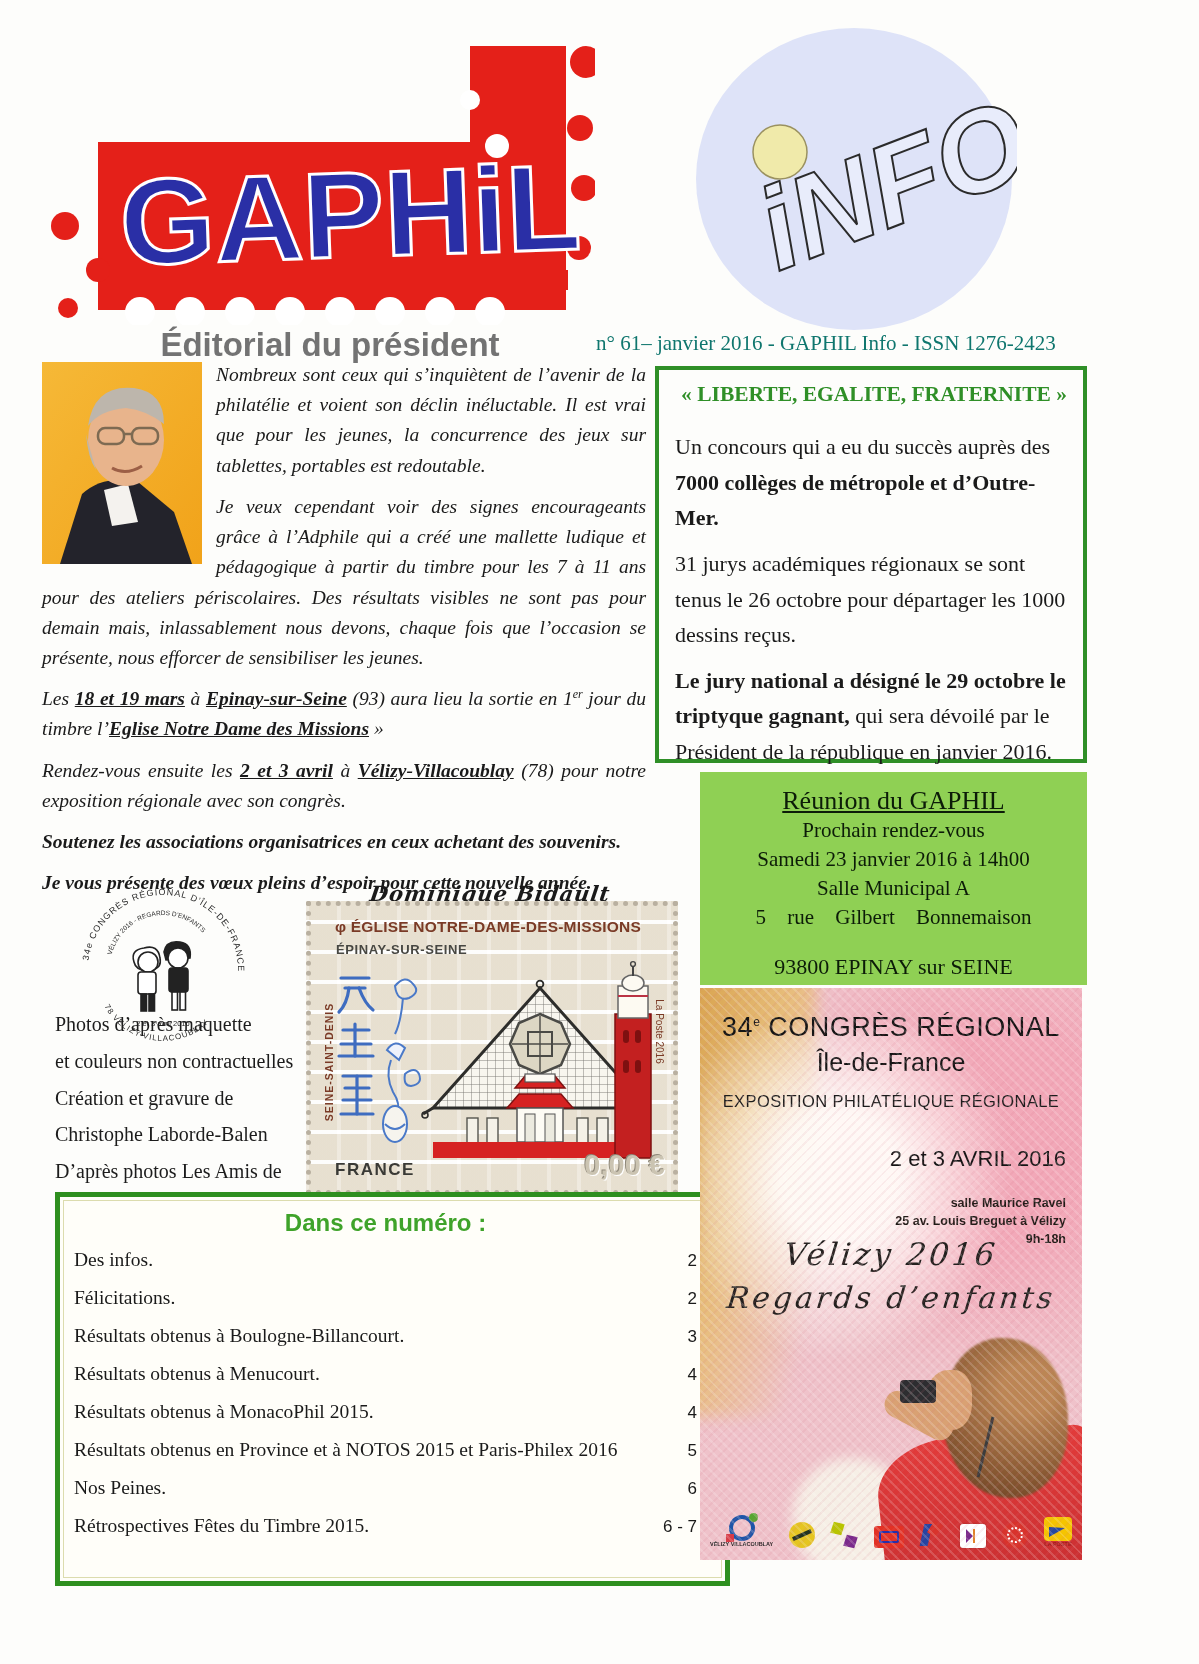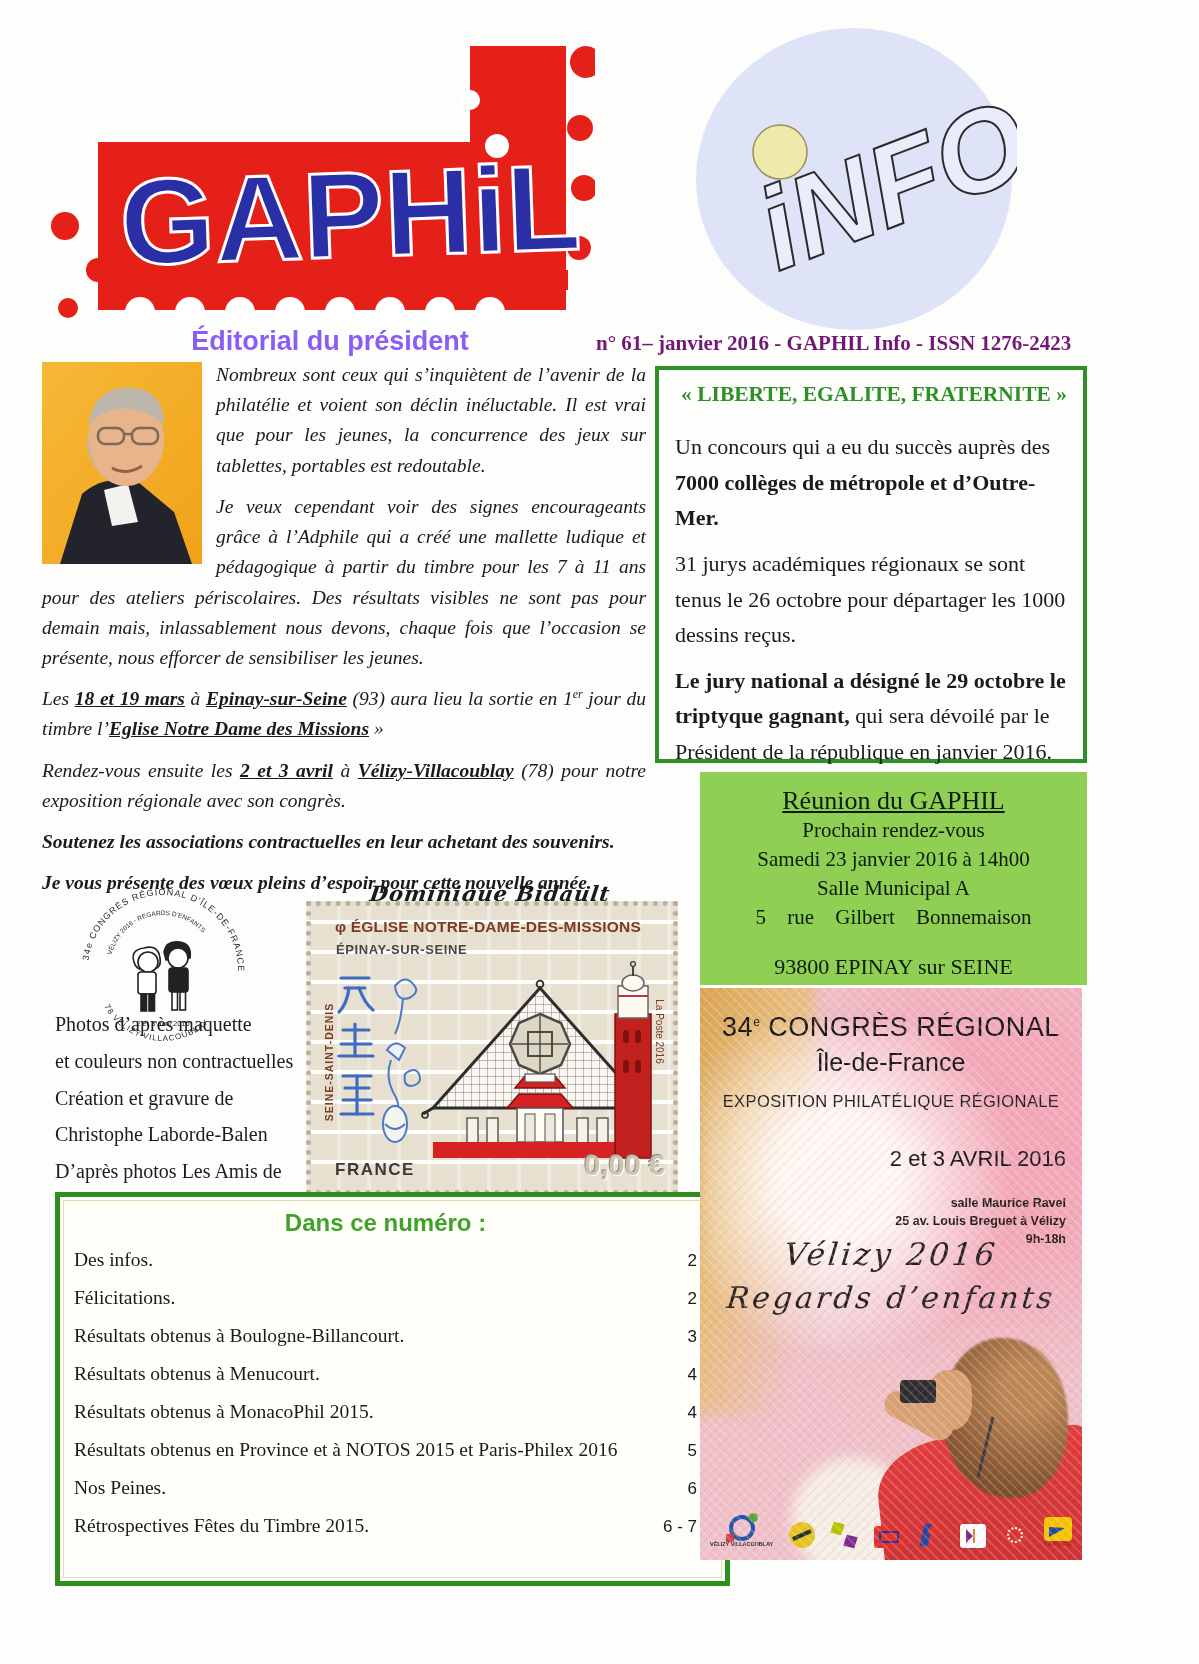--- a/index.html
+++ b/index.html
@@ -6,22 +6,22 @@
   #page{position:relative;width:1199px;height:1664px;background:#fdfdfb;overflow:hidden;
         font-family:"Liberation Serif", serif;color:#1a1a1a;}
   .abs{position:absolute;}
 
   
   #gaphil-logo{left:50px;top:20px;width:545px;height:305px;}
   #info-badge{left:692px;top:26px;width:325px;height:308px;}
 
   
   #editorial-title{left:130px;top:326px;width:400px;text-align:center;
-    font-family:"Liberation Sans",sans-serif;font-weight:bold;font-size:27px;color:#8b5cf6;}
-  #issue-line{left:596px;top:331px;width:480px;font-size:21px;color:#701a75;font-weight:bold;}
+    font-family:"Liberation Sans",sans-serif;font-weight:bold;font-size:33px;color:#737373;}
+  #issue-line{left:596px;top:331px;width:480px;font-size:21px;color:#0f766e;}
 
   
   #editorial-block{left:42px;top:360px;width:604px;font-style:italic;font-size:19.5px;
     line-height:1.55;text-align:justify;}
   #president-photo{float:left;width:160px;height:202px;margin:2px 14px 6px 0;}
   .ed-p{margin:0 0 11px 0;}
   .ed-p b{font-weight:bold;text-decoration:underline;}
   .ed-bold{font-weight:bold;}
   sup{font-size:12px;}
   #signature{margin-top:-32px;text-align:right;padding-right:36px;
@@ -206,21 +206,21 @@
       <path d="M44 72 Q46 96 54 108 L46 80 Z" fill="#bdb6ac"></path>
       <rect x="56" y="66" width="26" height="16" rx="7" fill="none" stroke="#7d6a52" stroke-width="2.5"></rect>
       <rect x="90" y="66" width="26" height="16" rx="7" fill="none" stroke="#7d6a52" stroke-width="2.5"></rect>
       <line x1="82" y1="72" x2="90" y2="72" stroke="#7d6a52" stroke-width="2.5"></line>
       <path d="M70 106 Q84 114 100 104" stroke="#9c5f46" stroke-width="3" fill="none"></path>
     </svg>
     <p class="ed-p">Nombreux sont ceux qui s’inquiètent de l’avenir de la philatélie et voient son déclin inéluctable. Il est vrai que pour les jeunes, la concurrence des jeux sur tablettes, portables est redoutable.</p>
     <p class="ed-p">Je veux cependant voir des signes encourageants grâce à l’Adphile qui a créé une mallette ludique et pédagogique à partir du timbre pour les 7 à 11 ans pour des ateliers périscolaires. Des résultats visibles ne sont pas pour demain mais, inlassablement nous devons, chaque fois que l’occasion se présente, nous efforcer de sensibiliser les jeunes.</p>
     <p class="ed-p"><span>Les </span><b>18 et  19 mars</b><span> à </span><b>Epinay-sur-Seine</b><span> (93) aura lieu la sortie en 1</span><sup>er</sup><span> jour du timbre l’</span><b>Eglise Notre Dame des Missions</b><span> »</span></p>
     <p class="ed-p"><span>Rendez-vous ensuite les </span><b>2 et 3 avril</b><span> à </span><b>Vélizy-Villacoublay</b><span> (78) pour notre exposition régionale avec son congrès.</span></p>
-    <p class="ed-p ed-bold">Soutenez les associations contractuelles en leur achetant des souvenirs.</p>
+    <p class="ed-p ed-bold">Soutenez les associations organisatrices en ceux achetant des souvenirs.</p>
     <p class="ed-p ed-bold">Je vous présente des vœux pleins d’espoir pour cette nouvelle année.</p>
     <div id="signature"><span>Dominique Bidault</span></div>
   </div>
 
   <svg id="congress-badge" class="abs" viewBox="0 0 190 190">
     <defs>
       <path id="arcT" d="M 20 104 A 75 75 0 1 1 170 104" fill="none"></path>
       <path id="arcM" d="M 42 102 A 53 53 0 0 1 148 102" fill="none"></path>
       <path id="arcB" d="M 28 108 A 67 67 0 0 0 162 108" fill="none"></path>
     </defs>

